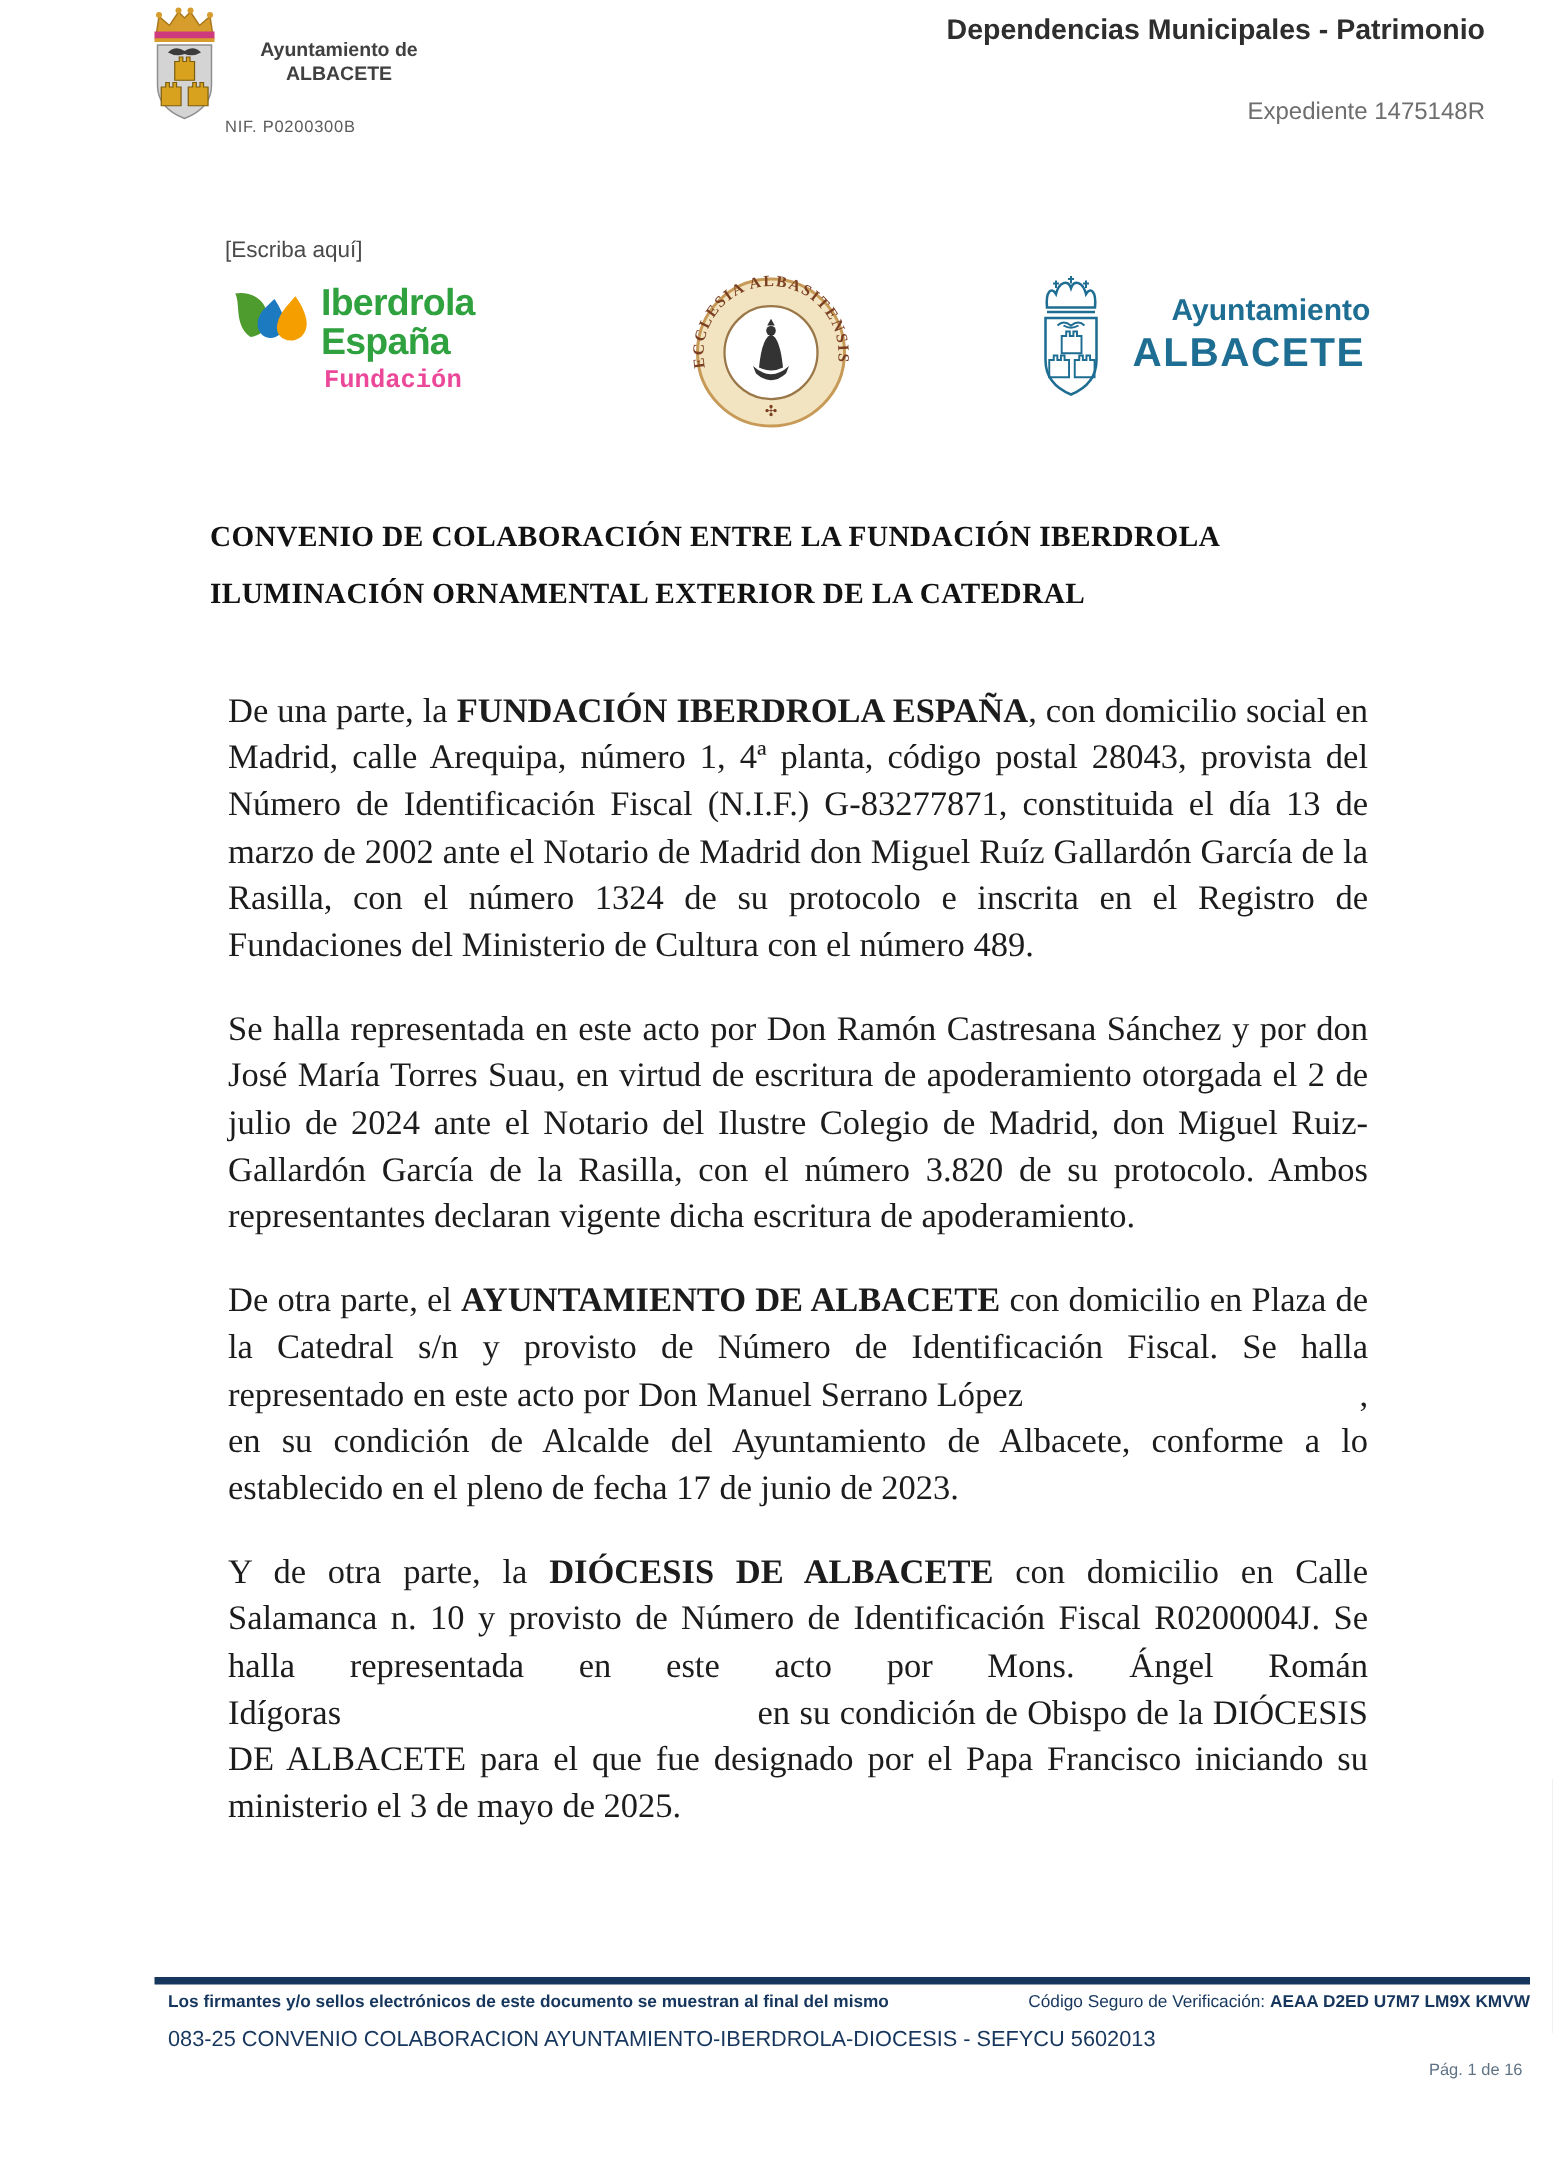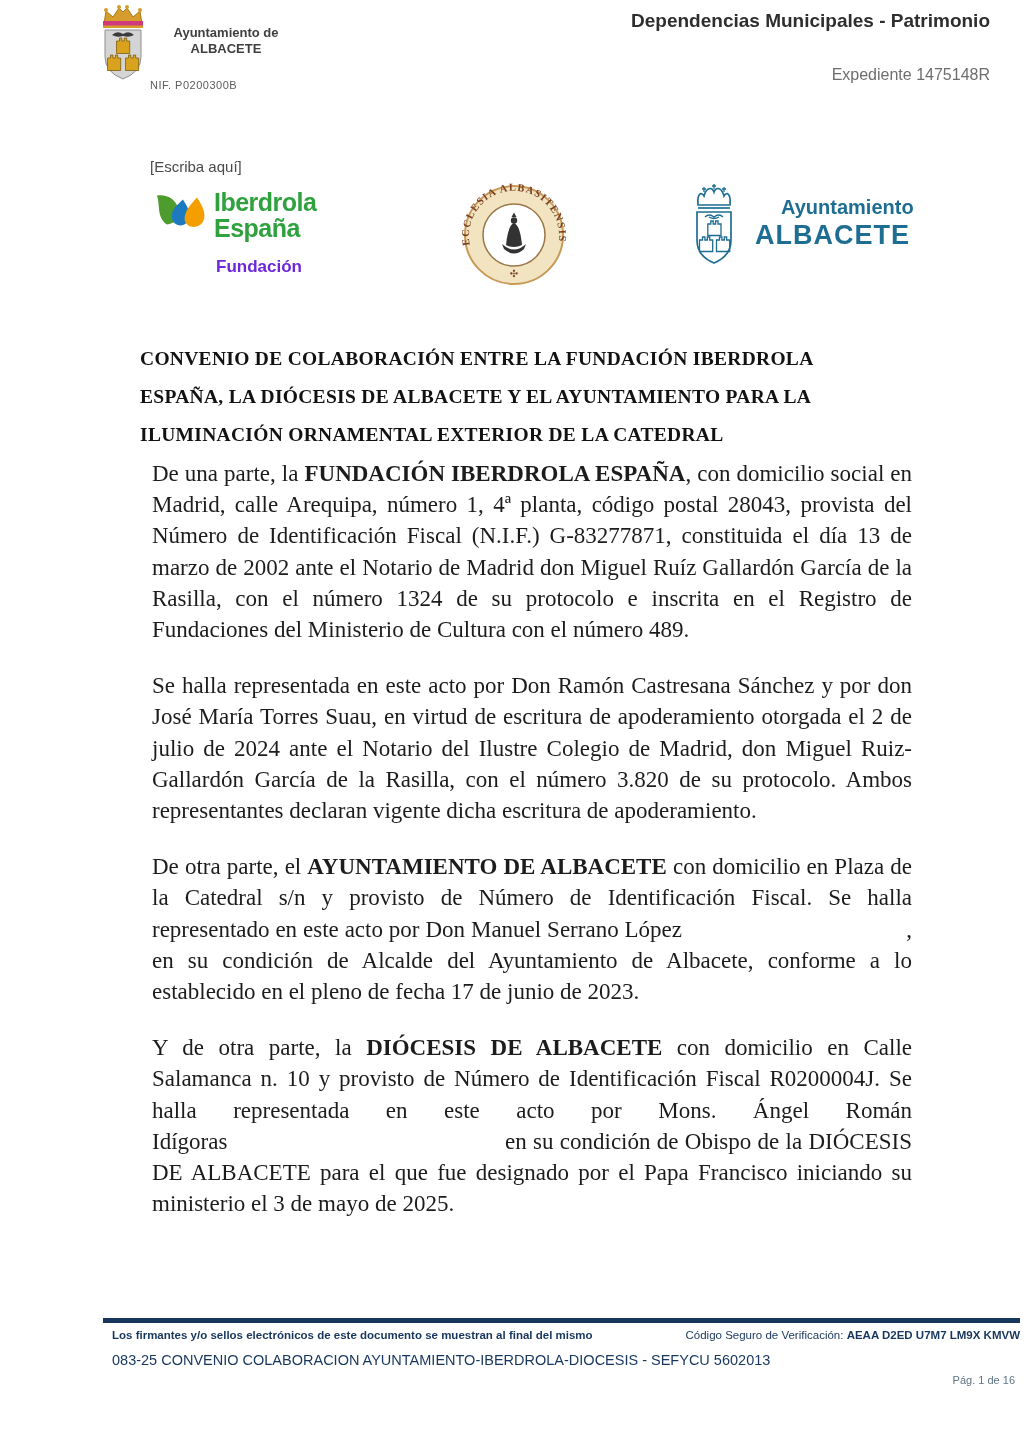--- a/index.html
+++ b/index.html
@@ -21,22 +21,22 @@
 
   
   .escriba{position:absolute;left:150px;top:158px;font-family:"Liberation Sans",sans-serif;
            font-size:15px;color:#4a4a4a;}
 
   
   .logo-iberdrola{position:absolute;left:152px;top:183px;width:190px;height:100px;}
   .ib-drops{position:absolute;left:2px;top:8px;width:56px;height:56px;}
   .ib-text{position:absolute;left:62px;top:6px;font-family:"Liberation Sans",sans-serif;
            font-weight:bold;color:#2fa13f;font-size:25px;line-height:26px;letter-spacing:-.5px;}
-  .ib-fund{position:absolute;left:64px;top:62px;font-family:Liberation Sans, sans-serif;
-           font-weight:bold;color:#6d28d9;font-size:17px;margin-top:12px;}
+  .ib-fund{position:absolute;left:64px;top:62px;font-family:Liberation Mono, monospace;
+           font-weight:bold;color:#ec4899;font-size:17px;}
   .seal{position:absolute;left:462px;top:183px;width:104px;height:104px;}
   .logo-ayto{position:absolute;left:683px;top:184px;width:230px;height:92px;}
   .ay-shield{position:absolute;left:0;top:0;width:62px;height:86px;}
   .ay-line1{position:absolute;left:72px;top:12px;font-family:"Liberation Sans",sans-serif;
             font-weight:bold;font-size:20px;color:#1e6e93;margin-left:26px;}
   .ay-line2{position:absolute;left:72px;top:36px;font-family:"Liberation Sans",sans-serif;
             font-weight:bold;font-size:27px;color:#1e6e93;letter-spacing:1px;}
 
   
   .doc-title{position:absolute;left:140px;top:340px;width:782px;text-align:left;
@@ -144,21 +144,20 @@
           <path d="M33.5,56 h3 v-3 h2.4 v3 h2.4 v-3 h2.4 v3 h3 v11.5 h-13.2 z"></path>
         </g>
       </svg>
     </span>
     <div class="ay-line1">Ayuntamiento</div>
     <div class="ay-line2">ALBACETE</div>
   </div>
 
   <h1 class="doc-title" style="margin:0;">
     <span>CONVENIO DE COLABORACIÓN ENTRE LA FUNDACIÓN IBERDROLA</span>
-    <span>ESPAÑA, LA DIÓCESIS DE ALBACETE Y EL AYUNTAMIENTO PARA LA</span>
     <span>ILUMINACIÓN ORNAMENTAL EXTERIOR DE LA CATEDRAL</span>
   </h1>
 
   <div class="body-text" id="paragraphs">
       <p class="body-par"><span>De una parte, la </span><span class="b">FUNDACIÓN IBERDROLA ESPAÑA</span><span>, con domicilio social en Madrid, calle Arequipa, número 1, 4ª planta, código postal 28043, provista del Número de Identificación Fiscal (N.I.F.) G-83277871, constituida el día 13 de marzo de 2002 ante el Notario de Madrid don Miguel Ruíz Gallardón García de la Rasilla, con el número 1324 de su protocolo e inscrita en el Registro de Fundaciones del Ministerio de Cultura con el número 489.</span></p>
       <p class="body-par"><span>Se halla representada en este acto por Don Ramón Castresana Sánchez y por don José María Torres Suau, en virtud de escritura de apoderamiento otorgada el 2 de julio de 2024 ante el Notario del Ilustre Colegio de Madrid, don Miguel Ruiz-Gallardón García de la Rasilla, con el número 3.820 de su protocolo. Ambos representantes declaran vigente dicha escritura de apoderamiento.</span></p>
       <p class="body-par"><span>De otra parte, el </span><span class="b">AYUNTAMIENTO DE ALBACETE</span><span> con domicilio en Plaza de la Catedral s/n y provisto de Número de Identificación Fiscal. Se halla representado en este acto por Don Manuel Serrano López</span><span>&nbsp;&nbsp;&nbsp;&nbsp;&nbsp;&nbsp;&nbsp;&nbsp;&nbsp;&nbsp;&nbsp;&nbsp;&nbsp;&nbsp;&nbsp;&nbsp;&nbsp;&nbsp;&nbsp;&nbsp;&nbsp;&nbsp;&nbsp;&nbsp;&nbsp;&nbsp;&nbsp;&nbsp;&nbsp;&nbsp;&nbsp;&nbsp;&nbsp;&nbsp;&nbsp;&nbsp;&nbsp;&nbsp;</span><span>, en su condición de Alcalde del Ayuntamiento de Albacete, conforme a lo establecido en el pleno de fecha 17 de junio de 2023.</span></p>
       <p class="body-par"><span>Y de otra parte, la </span><span class="b">DIÓCESIS DE ALBACETE</span><span> con domicilio en Calle Salamanca n. 10 y provisto de Número de Identificación Fiscal R0200004J. Se halla representada en este acto por Mons. Ángel Román Idígoras</span><span>&nbsp;&nbsp;&nbsp;&nbsp;&nbsp;&nbsp;&nbsp;&nbsp;&nbsp;&nbsp;&nbsp;&nbsp;&nbsp;&nbsp;&nbsp;&nbsp;&nbsp;&nbsp;&nbsp;&nbsp;&nbsp;&nbsp;&nbsp;&nbsp;&nbsp;&nbsp;&nbsp;&nbsp;&nbsp;&nbsp;&nbsp;&nbsp;&nbsp;&nbsp;&nbsp;&nbsp;&nbsp;&nbsp;&nbsp;&nbsp;&nbsp;&nbsp;&nbsp;&nbsp;</span><span>en su condición de Obispo de la DIÓCESIS DE ALBACETE para el que fue designado por el Papa Francisco iniciando su ministerio el 3 de mayo de 2025.</span></p>
     </div>
 

